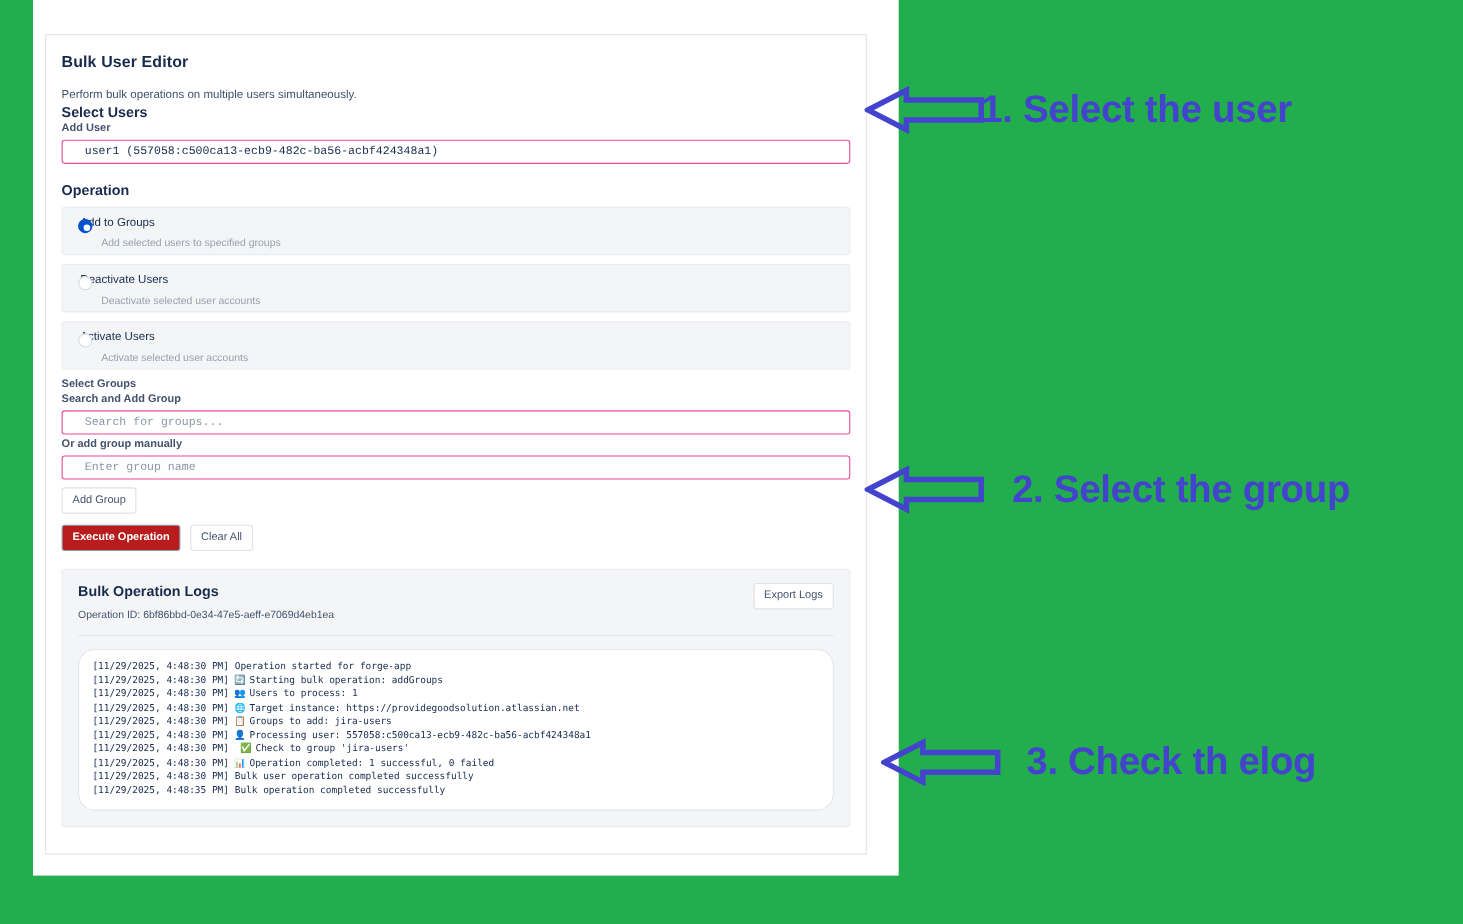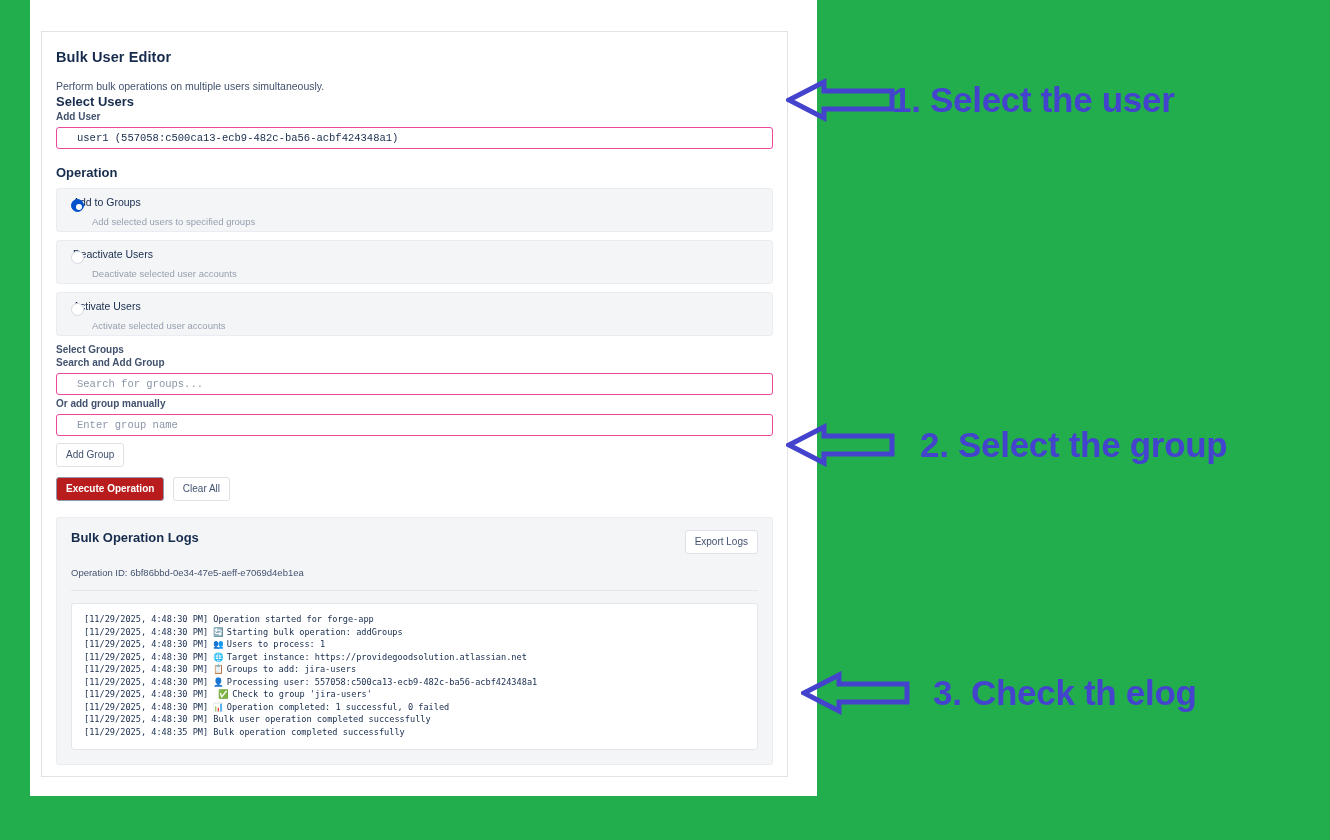--- a/index.html
+++ b/index.html
@@ -150,33 +150,33 @@
     display: flex;
     align-items: flex-start;
     justify-content: space-between;
   }
   .logs-title {
     font-size: 13px;
     font-weight: bold;
     color: #172B4D;
   }
   .logs-opid {
-    margin-top: 22px;
+    margin-top: 9px;
     font-size: 9.5px;
     color: #42526E;
   }
   .logs-divider {
     margin-top: 12px;
     border-top: 1px solid #e4e6ea;
   }
   .log-console {
     margin-top: 12px;
     background: #ffffff;
     border: 1px solid #e4e6ea;
-    border-radius: 3px;
+    border-radius: 15px;
     padding: 9px 15px 10px 12px;
     height: 147px;
     overflow: hidden;
   }
   .log-line {
     font-family: "DejaVu Sans Mono", monospace;
     font-size: 8.6px;
     line-height: 12.55px;
     color: #172B4D;
     white-space: pre;

